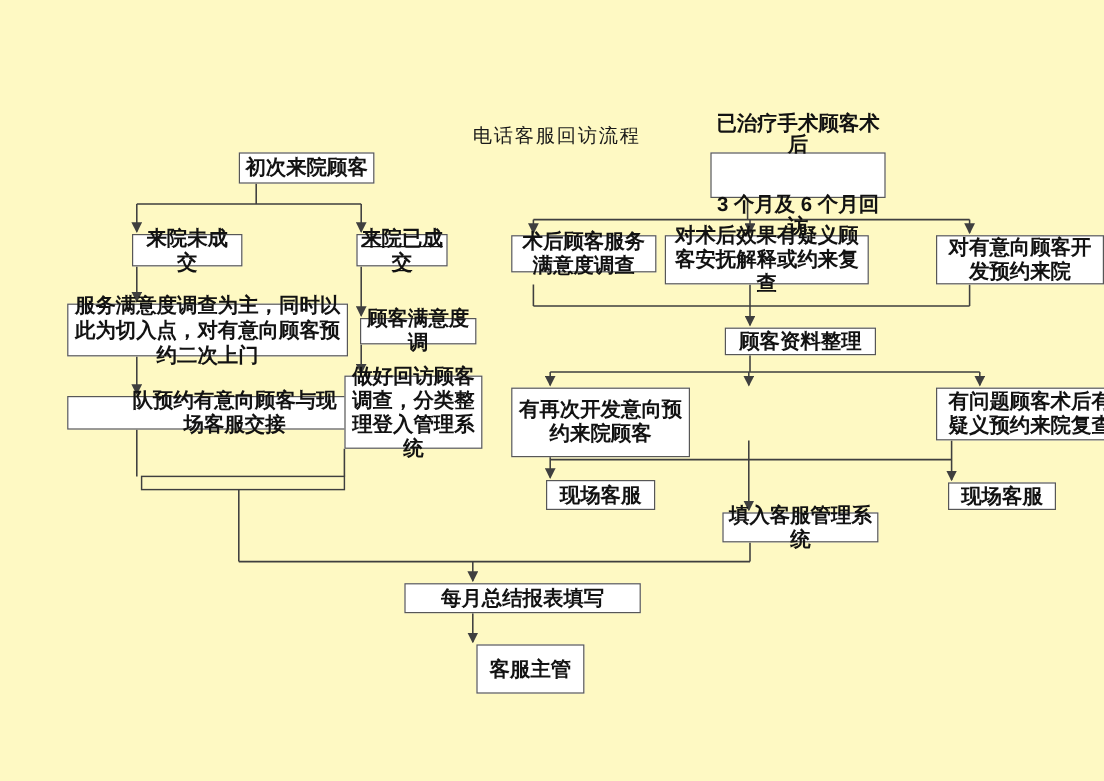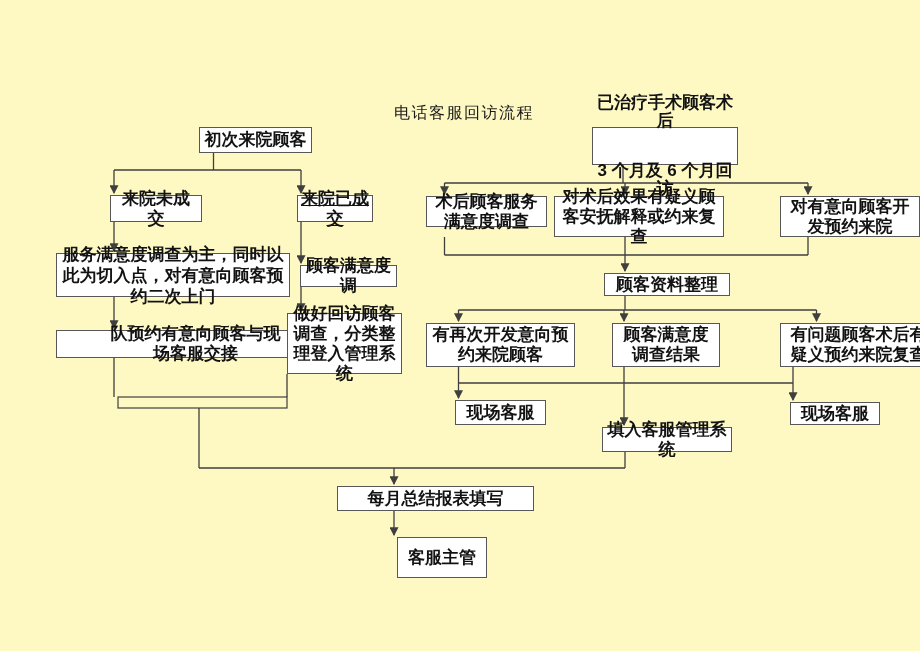--- a/index.html
+++ b/index.html
@@ -106,23 +106,22 @@
   </div>
 
   <div class="node" style="left:384px;top:196px;width:121px;height:31px;">术后顾客服务满意度调查</div>
 
   <div class="node" style="left:512px;top:196px;width:170px;height:41px;">对术后效果有疑义顾客安抚解释或约来复查</div>
 
   <div class="node" style="left:738px;top:196px;width:140px;height:41px;">对有意向顾客开发预约来院</div>
 
   <div class="node" style="left:562px;top:273px;width:126px;height:23px;">顾客资料整理</div>
 
-  <div class="node" style="left:384px;top:323px;width:149px;height:44px;">有再次开发意向预约来院顾客</div>
+  <div class="node" style="left:384px;top:323px;width:149px;height:58px;">有再次开发意向预约来院顾客</div>
 
-  <div class="node" style="left:570px;top:323px;width:108px;height:44px;">顾客满意度调查结果</div>
 
   <div class="node" style="left:738px;top:323px;width:157px;height:44px;">有问题顾客术后有疑义预约来院复查</div>
 
   <div class="node" style="left:413px;top:400px;width:91px;height:25px;">现场客服</div>
 
   <div class="node" style="left:748px;top:402px;width:90px;height:23px;">现场客服</div>
 
   <div class="node" style="left:560px;top:427px;width:130px;height:25px;">填入客服管理系统</div>
 
   <div class="node" style="left:295px;top:486px;width:197px;height:25px;">每月总结报表填写</div>

